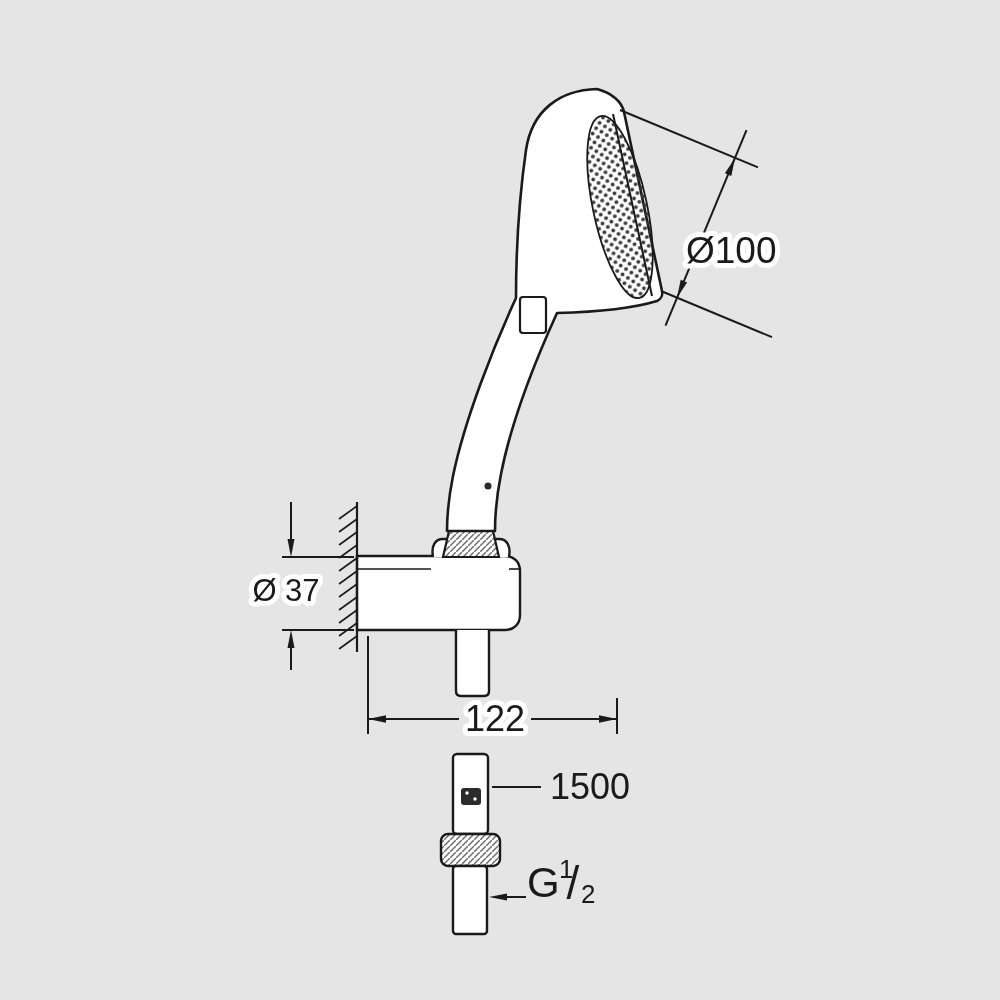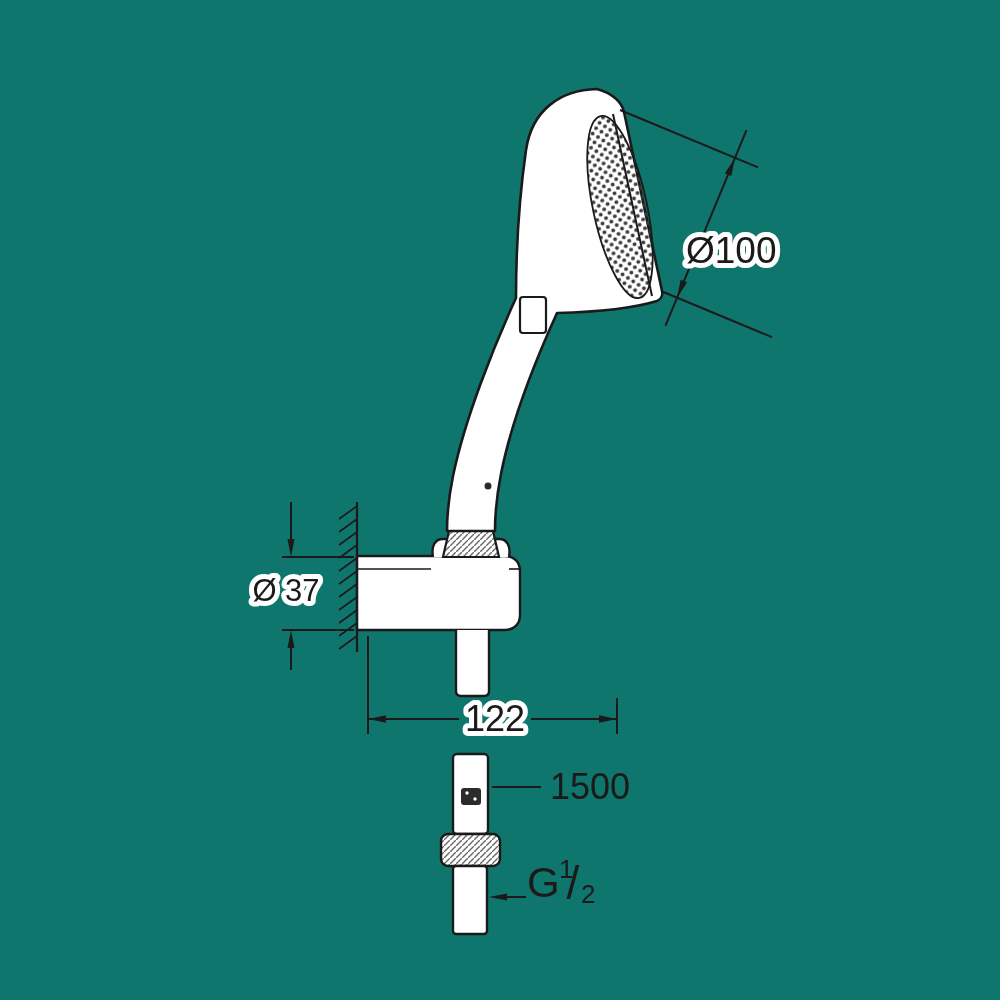--- a/index.html
+++ b/index.html
@@ -1,19 +1,19 @@
 <!DOCTYPE html>
 <html><head>
 <meta charset="utf-8">
 <style>
   html, body { margin: 0; padding: 0; background: #ffffff; }
   .canvas {
     width: 1000px; height: 1000px;
     position: relative;
-    background: #0f766e;
+    background: #e5e5e5;
     overflow: hidden;
   }
   svg { display: block; }
   text {
     font-family: "Liberation Sans", "DejaVu Sans", sans-serif;
     fill: #1a1a1a;
   }
   .halo {
     paint-order: stroke;
     stroke: #ffffff;

